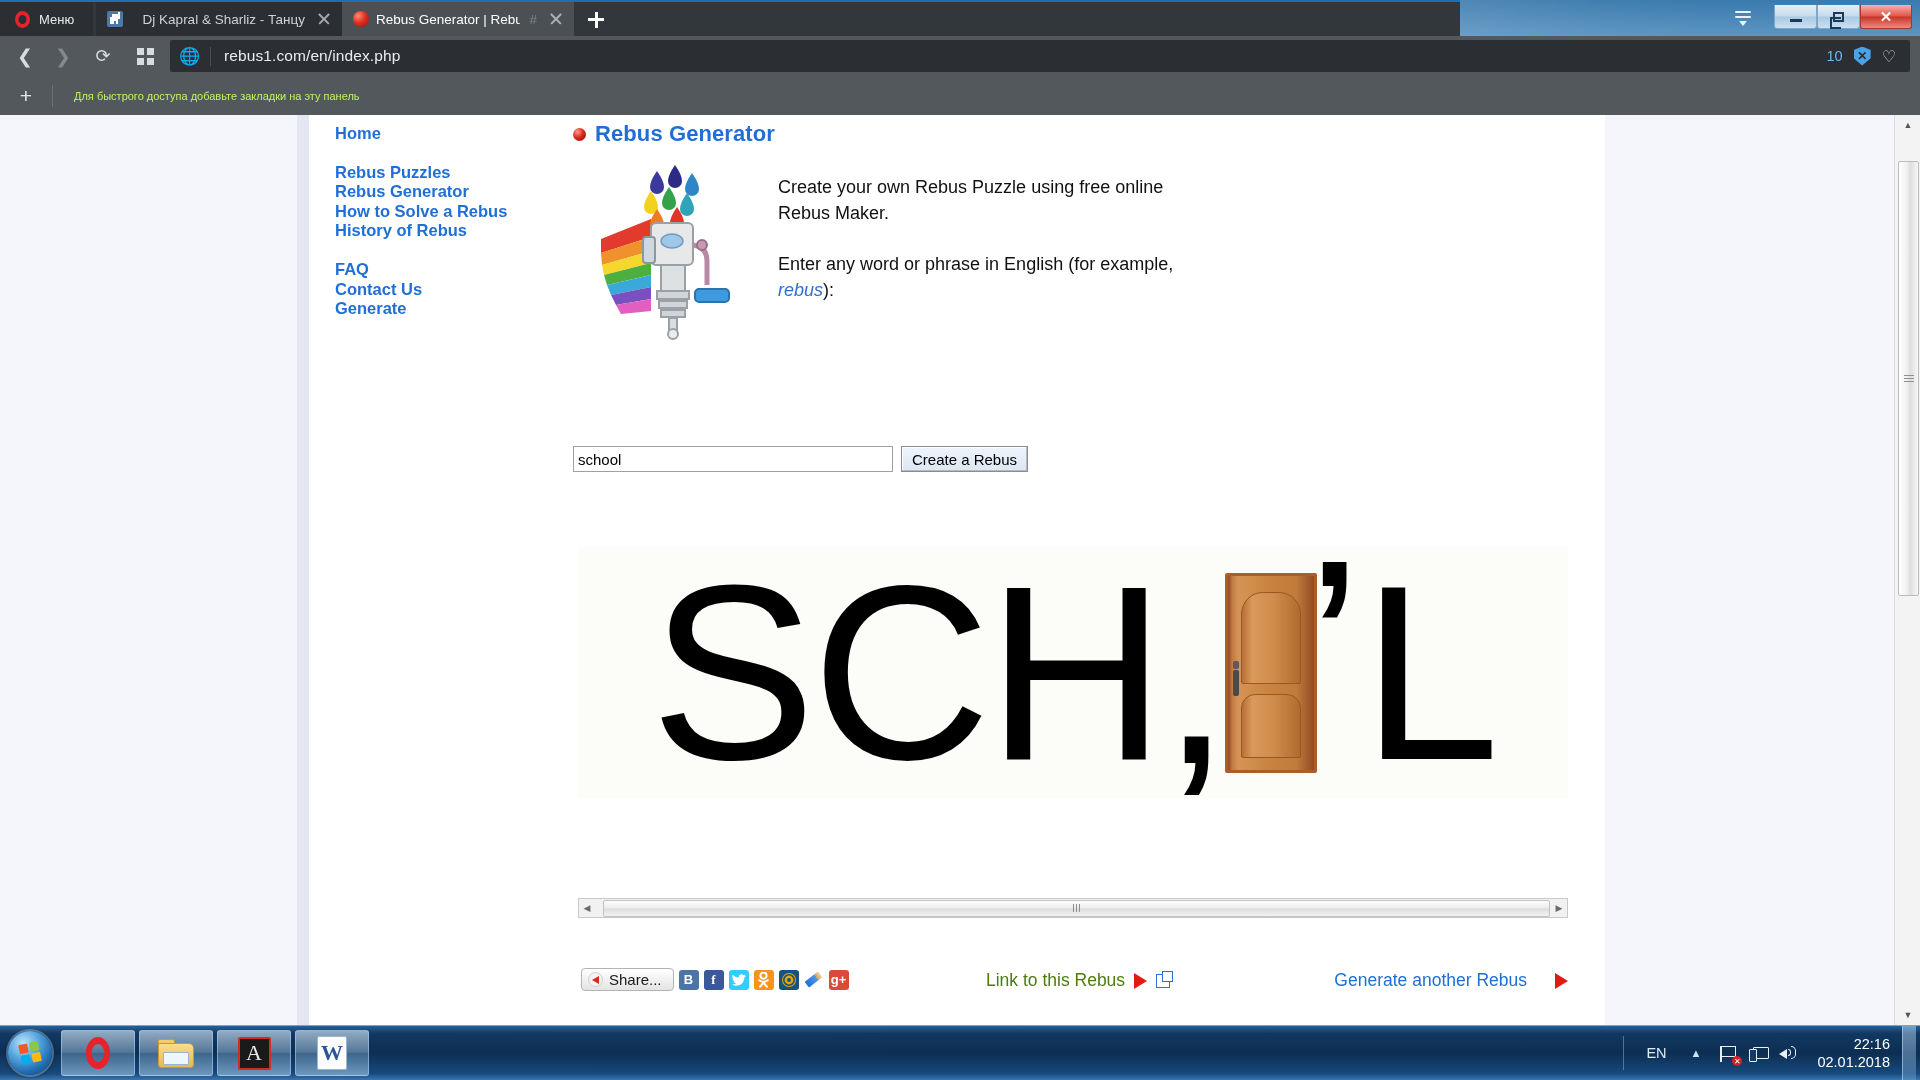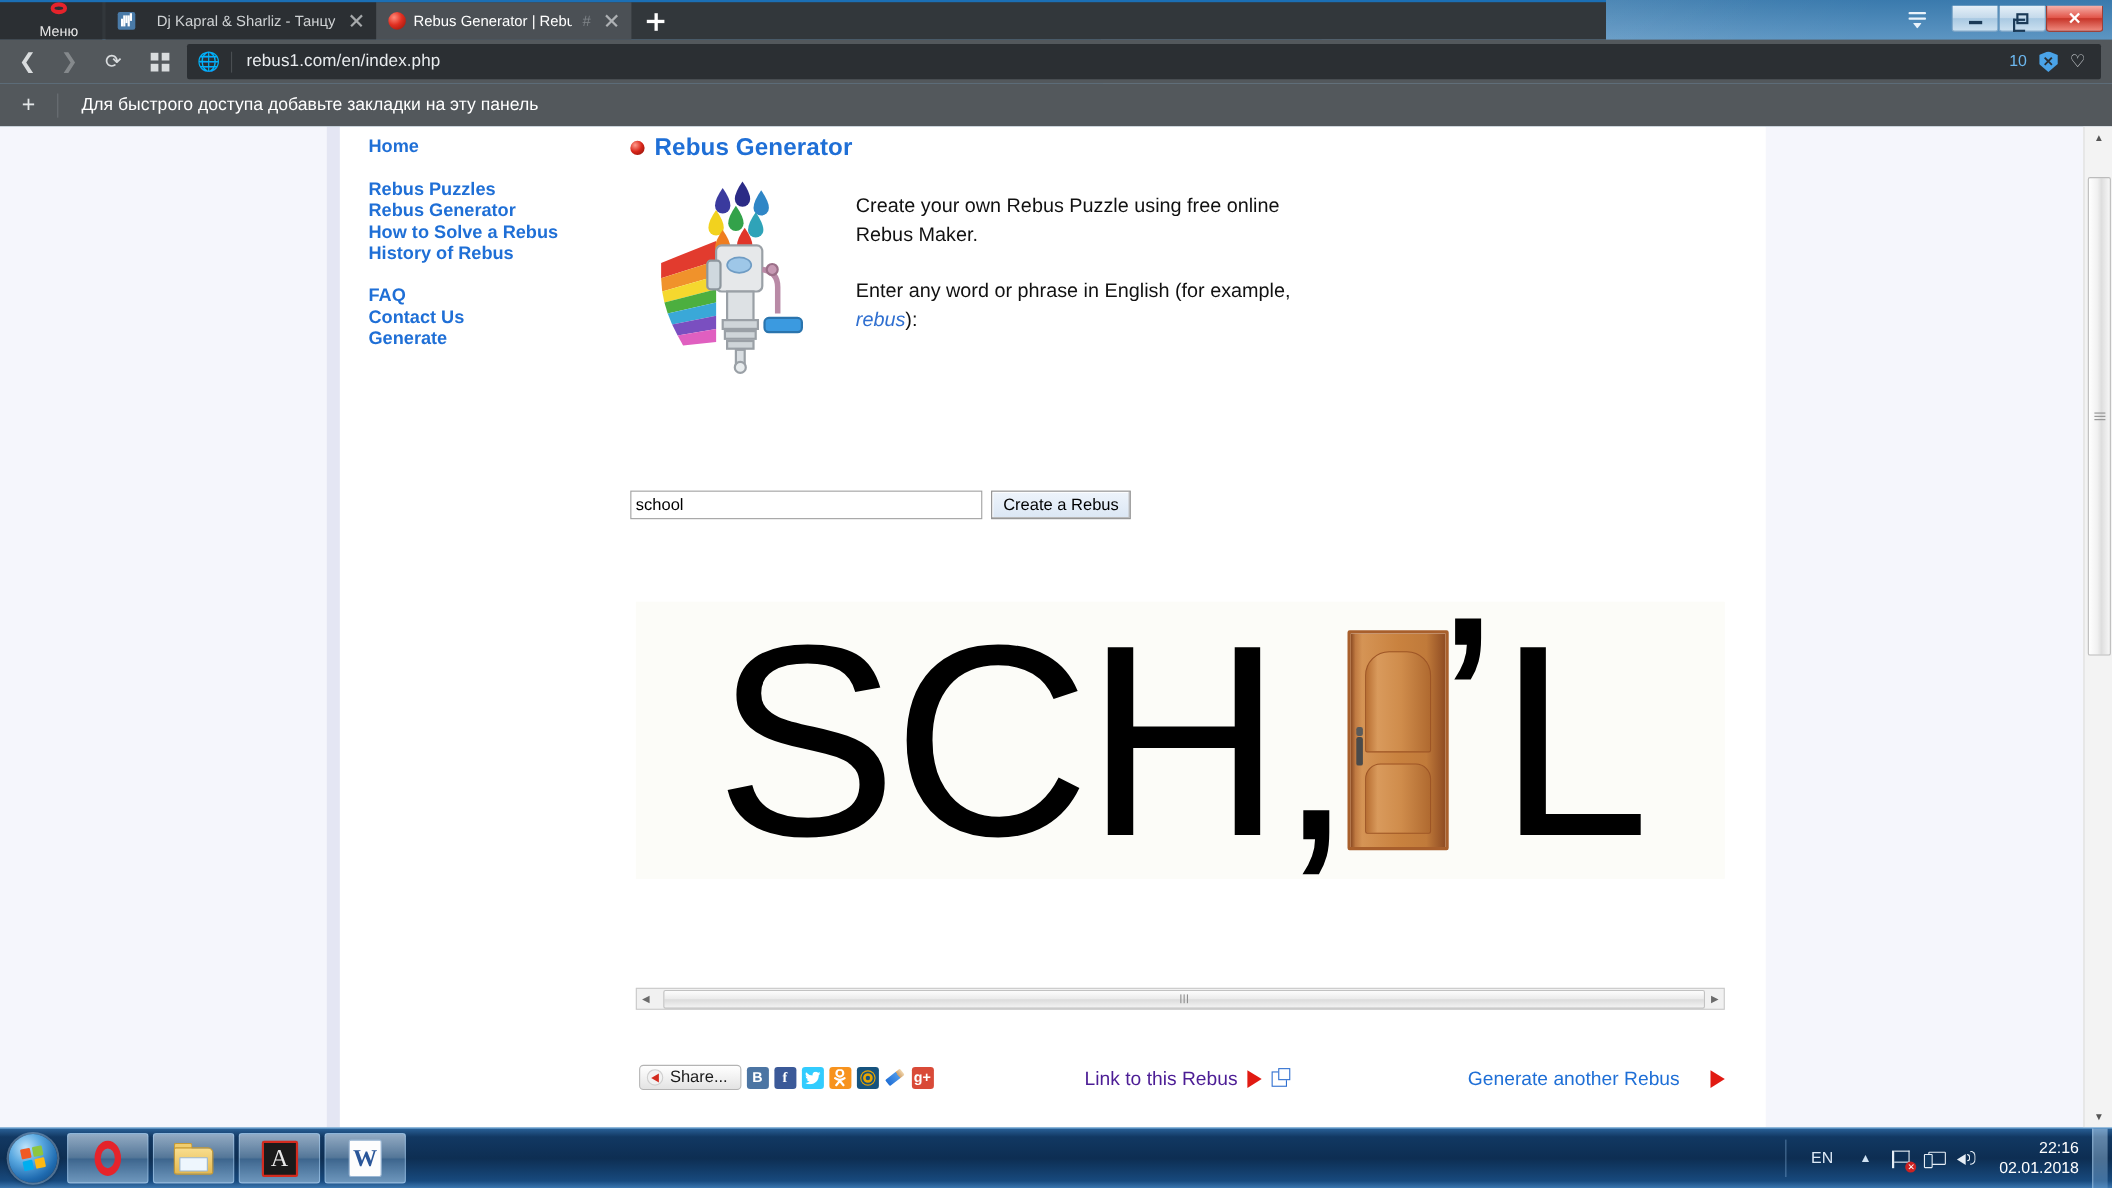--- a/index.html
+++ b/index.html
@@ -40,21 +40,21 @@
 
   
   #tab-strip{
     position:absolute; left:0; top:0; width:1460px; height:36px;
     background:#32373b;
   }
   #tab-strip:after{content:"";position:absolute;left:0;right:0;top:0;height:2px;background:#1b6fb5;}
   .opera-menu-btn{
     position:absolute; left:0; top:2px; width:93px; height:34px;
     display:flex; align-items:center; gap:8px; padding-left:14px;
-    background:#2b2f33; color:#e8e8e8; font-size:13px; cursor:default;flex-direction:column;
+    background:#2b2f33; color:#e8e8e8; font-size:13px; cursor:default;
   }
   .opera-logo{
     width:17px;height:17px;border-radius:50%;
     border:4px solid #e5232b; background:#2b2f33;
     box-shadow:inset 0 0 0 1px #2b2f33;
     transform:scaleX(.88);
   }
   .tab{
     position:absolute; top:2px; height:34px;
     display:flex;align-items:center;gap:7px;padding:0 6px 0 11px;
@@ -164,21 +164,21 @@
   #adblock-shield span{color:#2b2f33;font-size:12px;font-weight:bold;line-height:1;}
   #heart-icon{ color:#c9cdd0; font-size:16px; }
 
   
   #bookmarks-bar{
     position:absolute; left:0; top:76px; width:1920px; height:39px;
     background:#53585c; display:flex; align-items:center;
   }
   #bm-plus{ width:52px; text-align:center; color:#e3e6e8; font-size:21px; line-height:1;}
   #bm-sep{ width:1px;height:22px;background:#6b7075;}
-  #bm-hint{ color:#ffffff; font-size:16px; padding-left:21px; }
+  #bm-hint{ color:#bef264; font-size:11px; padding-left:21px; }
 
   
   #page-viewport{
     position:absolute; left:0; top:115px; width:1920px; height:910px;
     background:#ffffff; overflow:hidden;
   }
   #page-bg-left{ position:absolute;left:0;top:0;width:297px;height:100%;background:#f5f6fc;}
   #page-bg-strip{ position:absolute;left:297px;top:0;width:12px;height:100%;background:#e4e6f3;}
   #page-bg-right{ position:absolute;left:1605px;top:0;right:26px;height:100%;background:#f5f6fc;}
   #page-sheet{
@@ -317,21 +317,21 @@
   .si-mail{ background:#16537e; }
   .si-lj{ background:#ffffff; }
   .si-lj .pencil{
     width:17px;height:7px;background:linear-gradient(90deg,#1f6fd6 0%,#4f98e8 70%,#cfa06a 71%,#f0d6ae 100%);
     transform:rotate(-38deg); border-radius:1px;
   }
   .si-gp{ background:#d94a38; font-size:13px;}
 
   #link-to-rebus{
     position:absolute; left:408px; top:2px; display:flex; align-items:center; gap:9px;
-    font-size:17.5px; color:#4c1d95;
+    font-size:17.5px; color:#4d7c0f;
   }
   .tri-red{
     width:0;height:0;border-top:8px solid transparent;border-bottom:8px solid transparent;
     border-left:13px solid #e11a12;
   }
   #external-icon{
     width:14px;height:14px;border:1.6px solid #2f6fd0;position:relative;
   }
   #external-icon:after{
     content:"";position:absolute;right:-4px;top:-4px;width:9px;height:9px;

